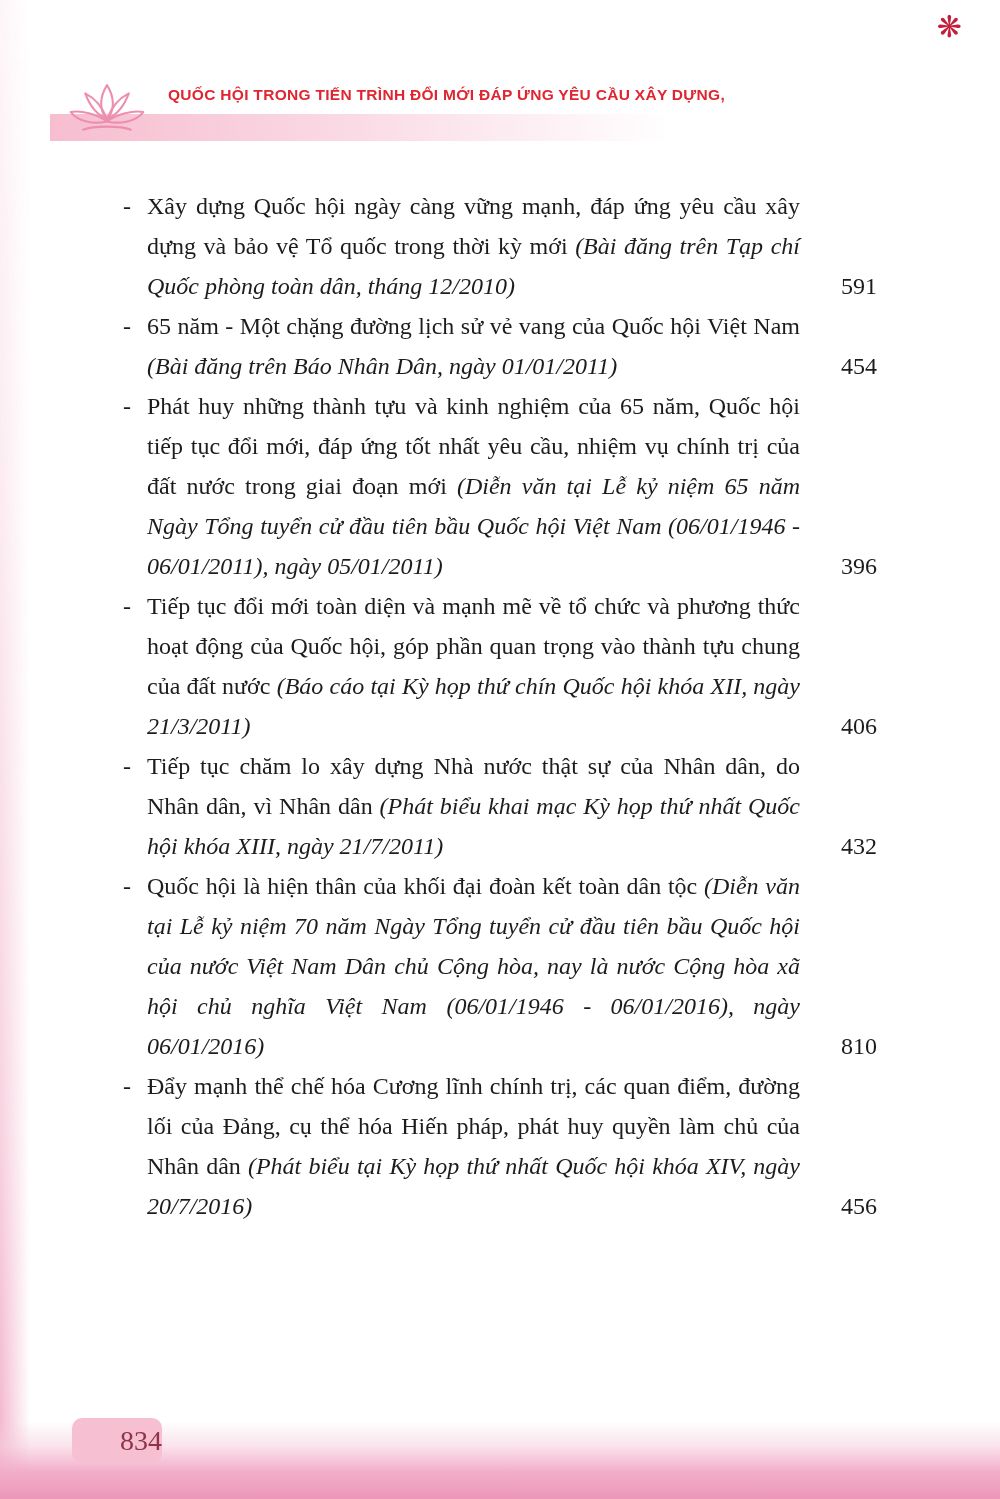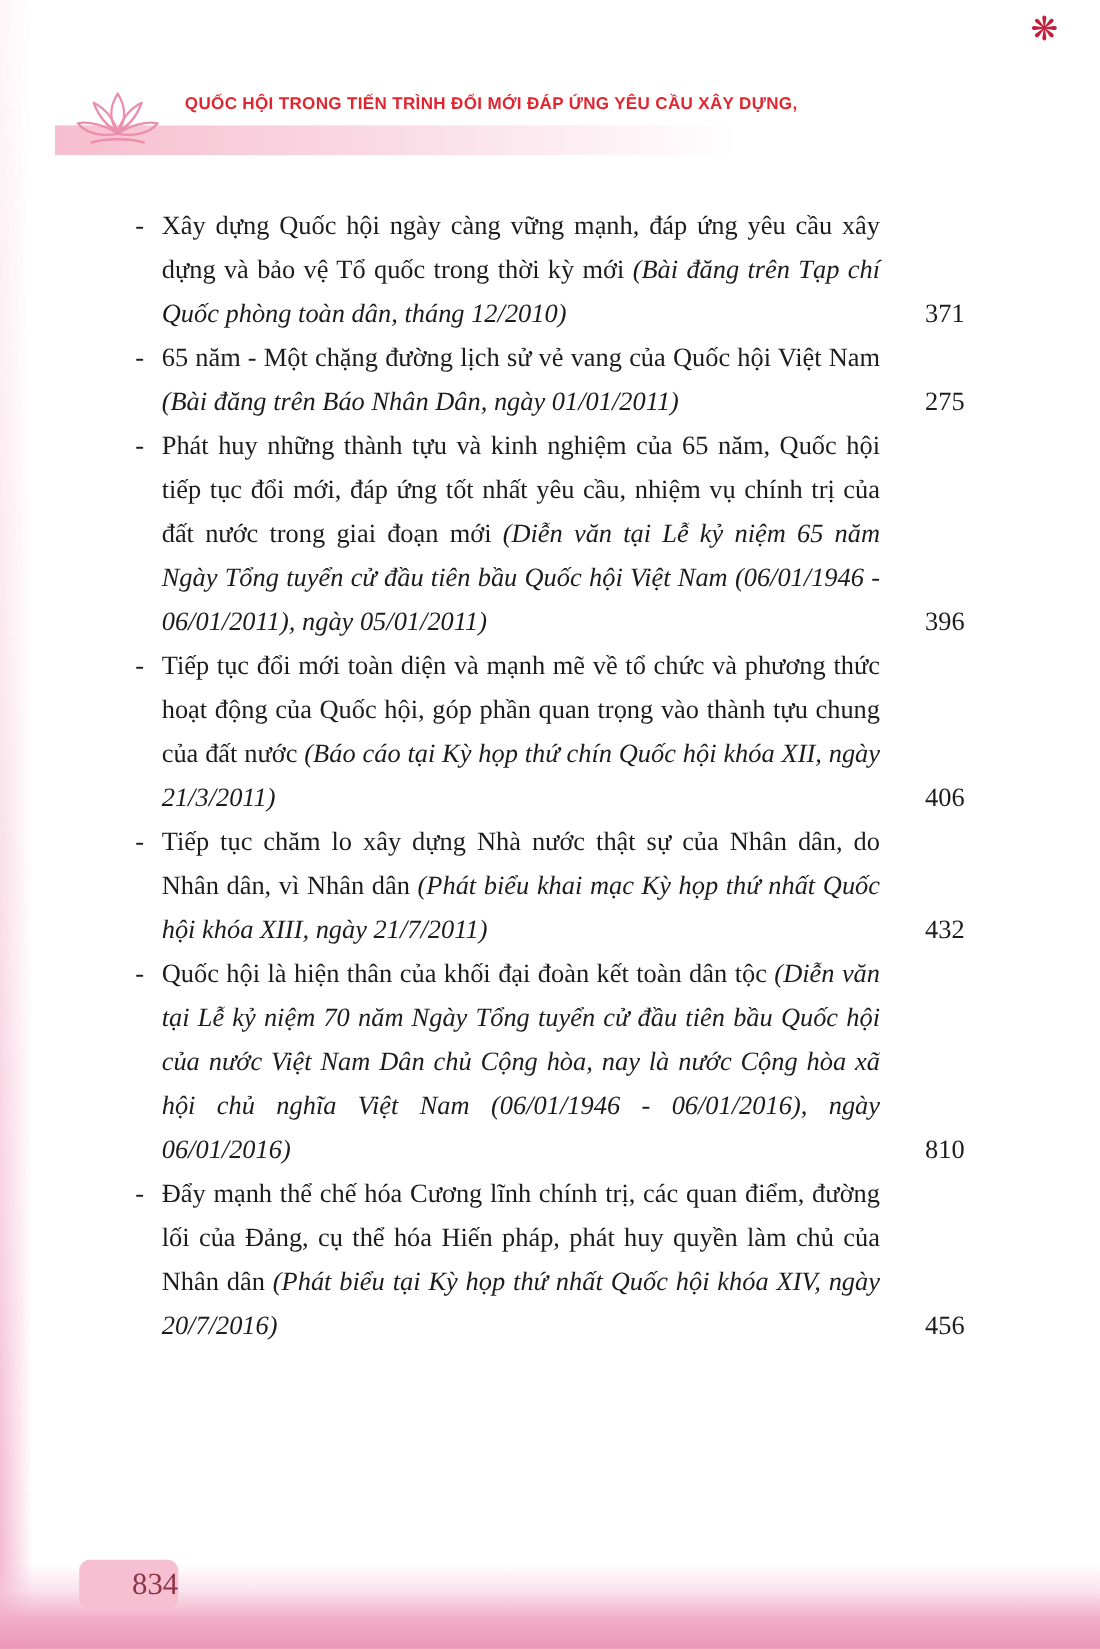--- a/index.html
+++ b/index.html
@@ -82,27 +82,27 @@
   <div class="header-text">
     <div>QUỐC HỘI TRONG TIẾN TRÌNH ĐỔI MỚI ĐÁP ỨNG YÊU CẦU XÂY DỰNG,</div>
   </div>
 </div>
 
 <div class="toc">
 
   <div class="entry">
     <span class="dash">-</span>
     <span>Xây dựng Quốc hội ngày càng vững mạnh, đáp ứng yêu cầu xây dựng và bảo vệ Tổ quốc trong thời kỳ mới </span><span class="src">(Bài đăng trên Tạp chí Quốc phòng toàn dân, tháng 12/2010)</span>
-    <span class="pg">371</span>
+    <span class="pg">591</span>
   </div>
 
   <div class="entry">
     <span class="dash">-</span>
     <span>65 năm - Một chặng đường lịch sử vẻ vang của Quốc hội Việt Nam </span><span class="src">(Bài đăng trên Báo Nhân Dân, ngày 01/01/2011)</span>
-    <span class="pg">275</span>
+    <span class="pg">454</span>
   </div>
 
   <div class="entry">
     <span class="dash">-</span>
     <span>Phát huy những thành tựu và kinh nghiệm của 65 năm, Quốc hội tiếp tục đổi mới, đáp ứng tốt nhất yêu cầu, nhiệm vụ chính trị của đất nước trong giai đoạn mới </span><span class="src">(Diễn văn tại Lễ kỷ niệm 65 năm Ngày Tổng tuyển cử đầu tiên bầu Quốc hội Việt Nam (06/01/1946 - 06/01/2011), ngày 05/01/2011)</span>
     <span class="pg">396</span>
   </div>
 
   <div class="entry">
     <span class="dash">-</span>

